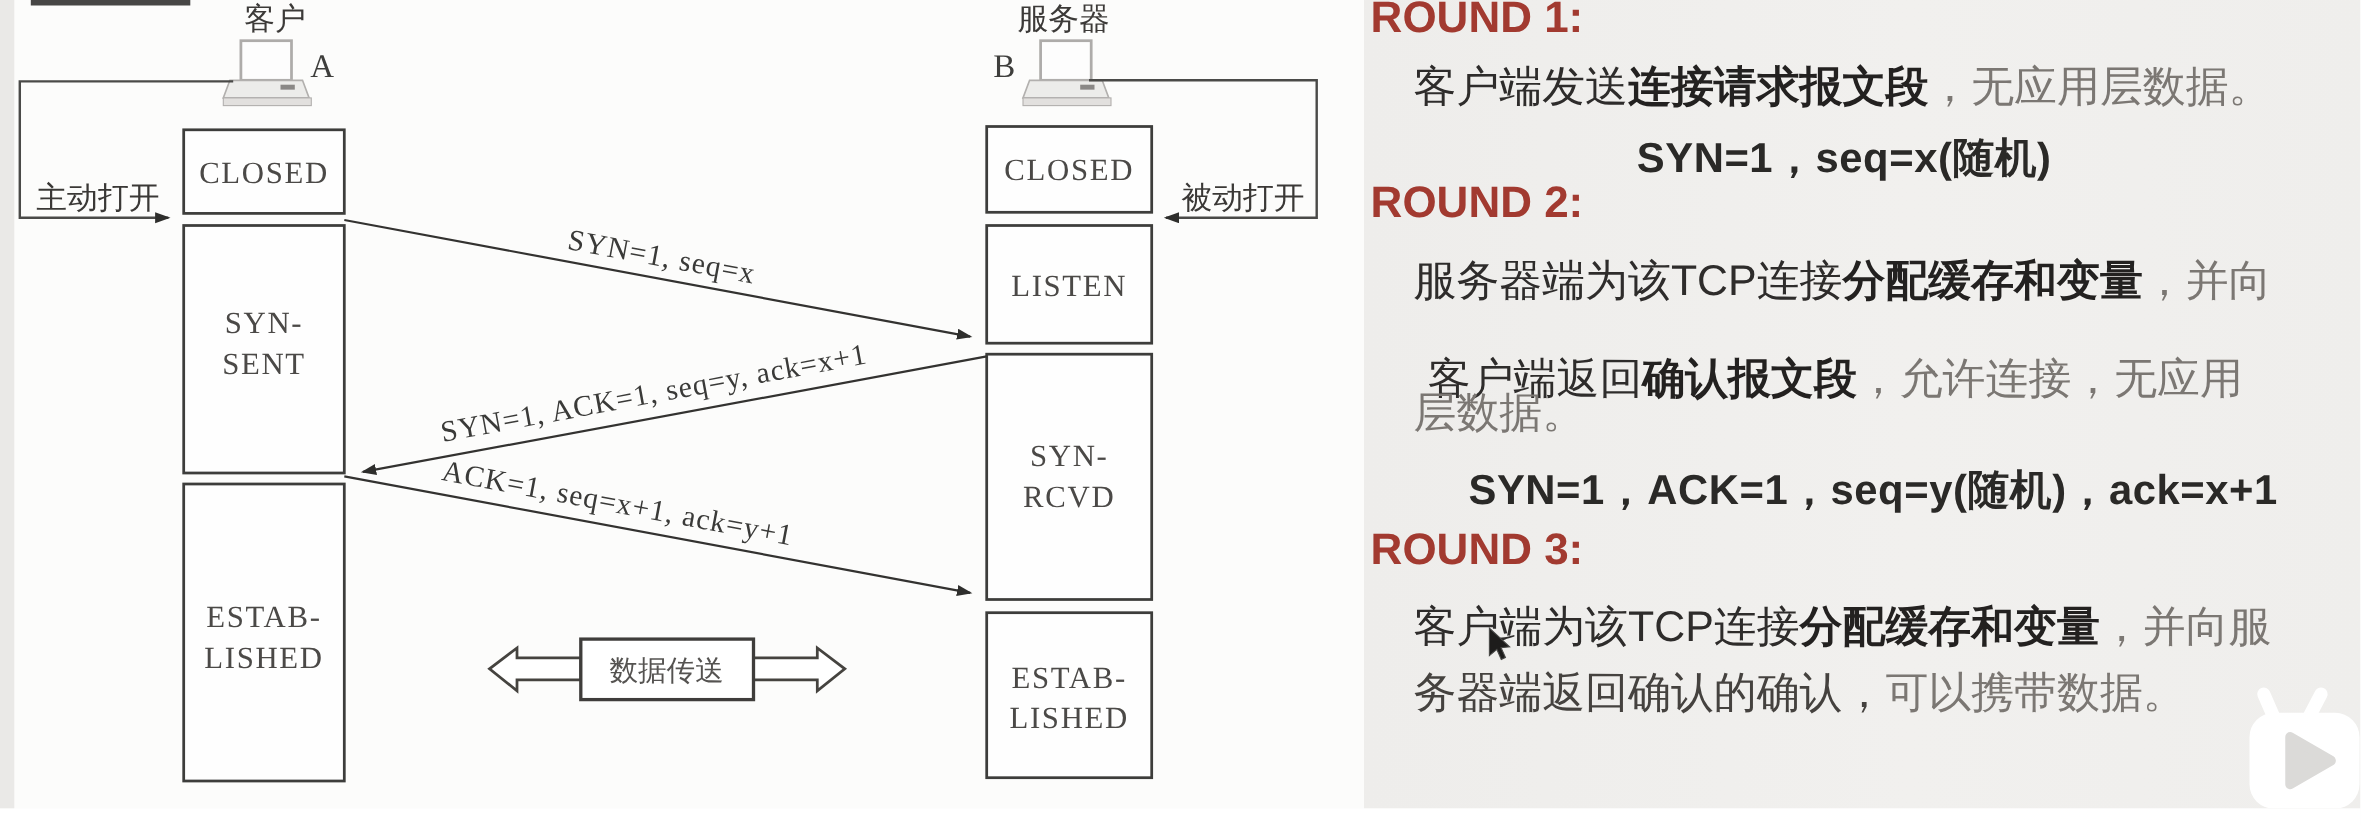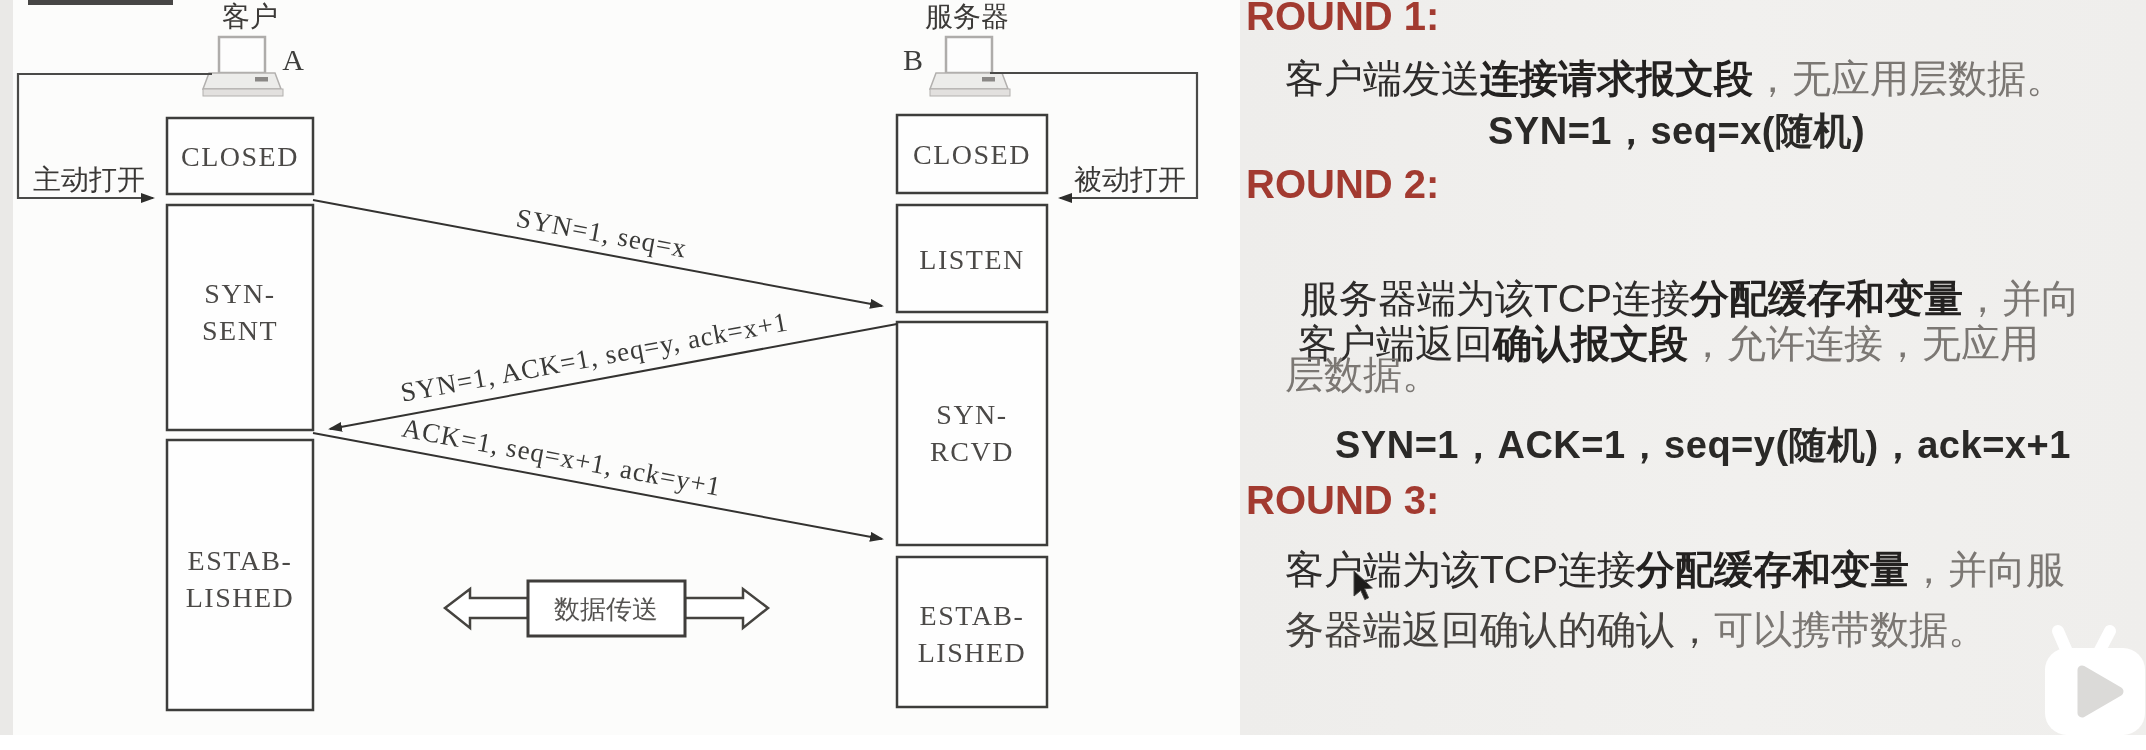--- a/index.html
+++ b/index.html
@@ -110,24 +110,24 @@
       <text class="xfer-label" x="606" y="618" text-anchor="middle">数据传送</text>
     </svg>
   </div>
 
   <div class="right-panel">
 
     <div class="prow r-heading" style="left:6px;top:-6px;">ROUND 1:</div>
     <div class="prow r-body" style="left:45px;top:52px;">
       <span class="seg-n">客户端发送</span><span class="seg-b">连接请求报文段</span><span class="seg-g">，无应用层数据。</span>
     </div>
-    <div class="prow r-formula" style="left:248px;top:106px;">SYN=1，seq=x(随机)</div>
+    <div class="prow r-formula" style="left:248px;top:118px;">SYN=1，seq=x(随机)</div>
 
     <div class="prow r-heading" style="left:6px;top:162px;">ROUND 2:</div>
-    <div class="prow r-body" style="left:60px;top:228px;margin-top:44px;">
+    <div class="prow r-body" style="left:45px;top:228px;">
       <span class="seg-n">服务器端为该TCP连接</span><span class="seg-b">分配缓存和变量</span><span class="seg-g">，并向</span>
     </div>
     <div class="prow r-body" style="left:58px;top:288px;margin-top:29px;">
       <span class="seg-n">客户端返回</span><span class="seg-b">确认报文段</span><span class="seg-g">，允许连接，无应用</span>
     </div>
     <div class="prow r-body" style="left:45px;top:348px;">
       <span class="seg-g">层数据。</span>
     </div>
     <div class="prow r-formula" style="left:95px;top:420px;">SYN=1，ACK=1，seq=y(随机)，ack=x+1</div>
 

